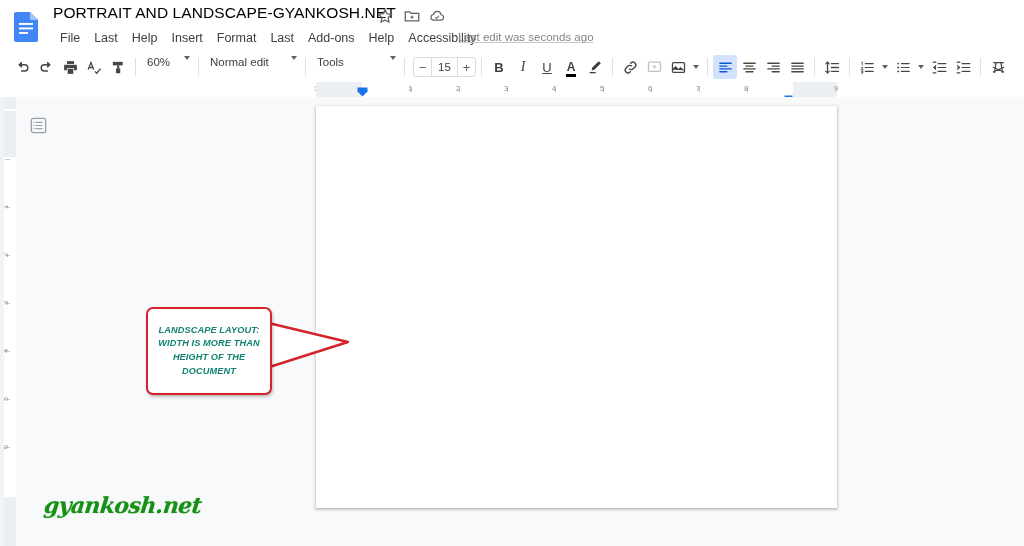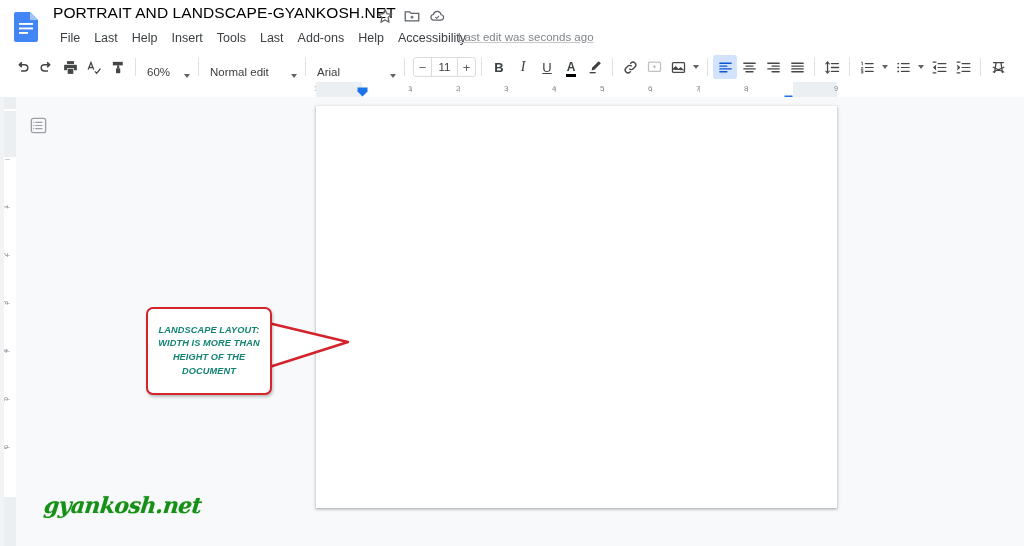--- a/index.html
+++ b/index.html
@@ -77,21 +77,21 @@
     width: 12px; height: 22px; display: flex;
     align-items: center; justify-content: center;
     cursor: pointer; flex: none;
   }
   .caret { width: 0; height: 0;
     border-left: 3.5px solid transparent;
     border-right: 3.5px solid transparent;
     border-top: 4px solid #5f6368; }
 
   .zoom-sel, .style-sel, .font-sel {
-    height: 22px; display: flex; align-items: flex-end;
+    height: 22px; display: flex; align-items: flex-start;
     font-size: 11.5px; color: #3c4043;
     cursor: pointer; border-radius: 3px; flex: none;
     padding: 0 3px 0 6px;
   }
   .zoom-sel { width: 52px; justify-content: space-between; }
   .style-sel { width: 96px; justify-content: space-between; }
   .font-sel  { width: 88px; justify-content: space-between; }
 
   .fontsize-box {
     display: flex; align-items: center; flex: none;
@@ -257,21 +257,21 @@
       <path d="M7 17.5h10a3.6 3.6 0 0 0 .4-7.2A5.2 5.2 0 0 0 7.2 10 3.8 3.8 0 0 0 7 17.5z"></path>
       <path d="M9.8 13.6l1.7 1.7 3-3.4" stroke-width="1.4"></path>
     </svg>
   </div>
 
   <div class="menubar">
     <div class="menu-item">File</div>
     <div class="menu-item">Last</div>
     <div class="menu-item">Help</div>
     <div class="menu-item">Insert</div>
-    <div class="menu-item">Tools</div>
+    <div class="menu-item">Format</div>
     <div class="menu-item">Last</div>
     <div class="menu-item">Add-ons</div>
     <div class="menu-item">Help</div>
     <div class="menu-item">Accessibility</div>
   </div>
 
   <div class="last-edit">Last edit was seconds ago</div>
 </div>
 
 <div class="toolbar">
@@ -319,29 +319,29 @@
   <div class="tb-sep"></div>
 
   <div class="style-sel">
     <span>Normal edit</span>
     <span class="caret"></span>
   </div>
 
   <div class="tb-sep"></div>
 
   <div class="font-sel">
-    <span>Arial</span>
+    <span>Tools</span>
     <span class="caret"></span>
   </div>
 
   <div class="tb-sep"></div>
 
   <div class="fontsize-box">
     <div class="fs-btn">−</div>
-    <div class="fs-val">11</div>
+    <div class="fs-val">15</div>
     <div class="fs-btn">+</div>
   </div>
 
   <div class="tb-sep"></div>
 
   <div class="tb-btn">
     <span class="tb-label">B</span>
   </div>
   <div class="tb-btn">
     <span class="tb-label ital">I</span>

